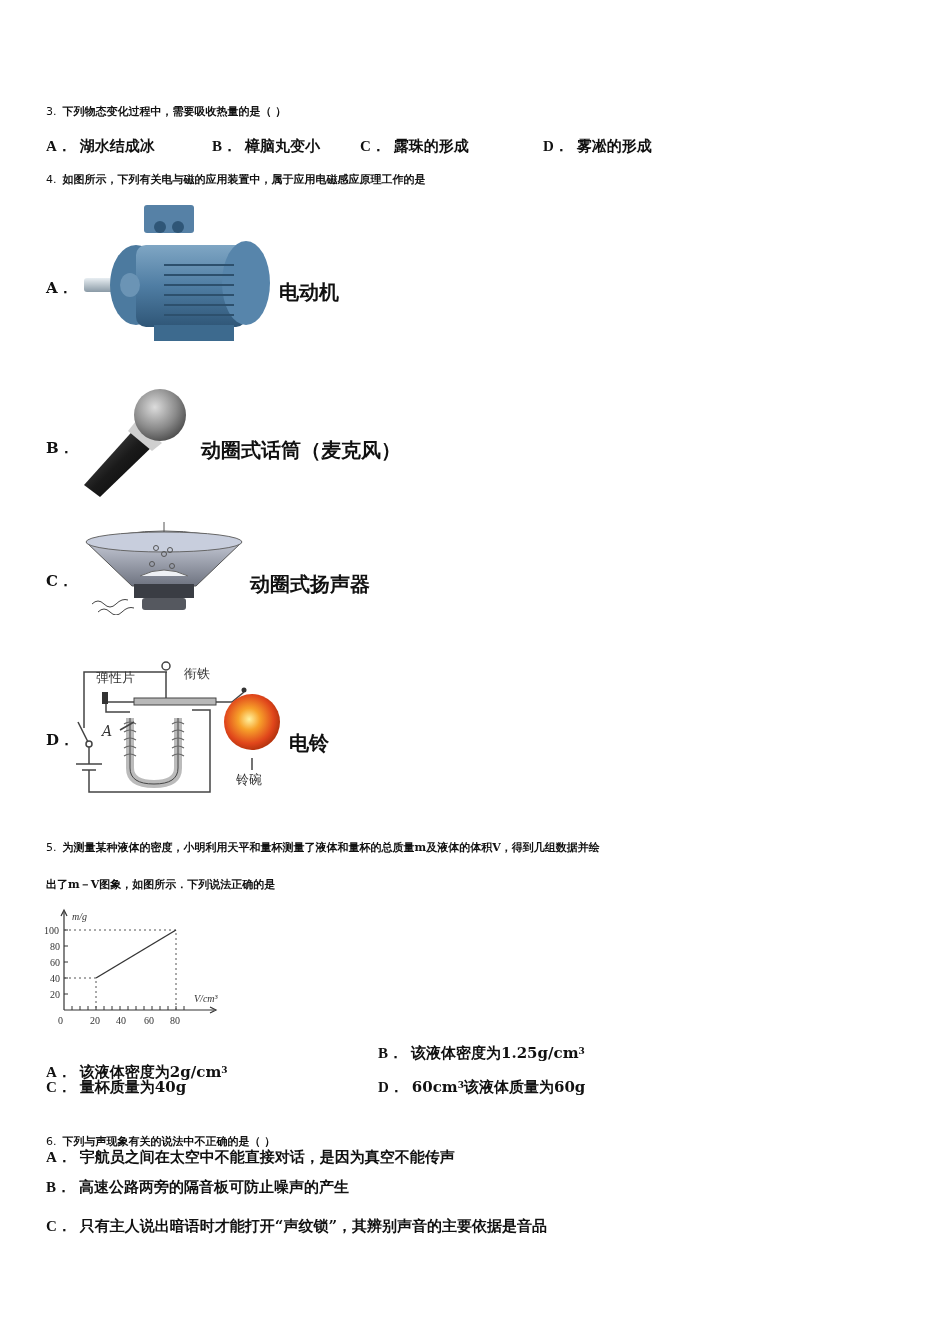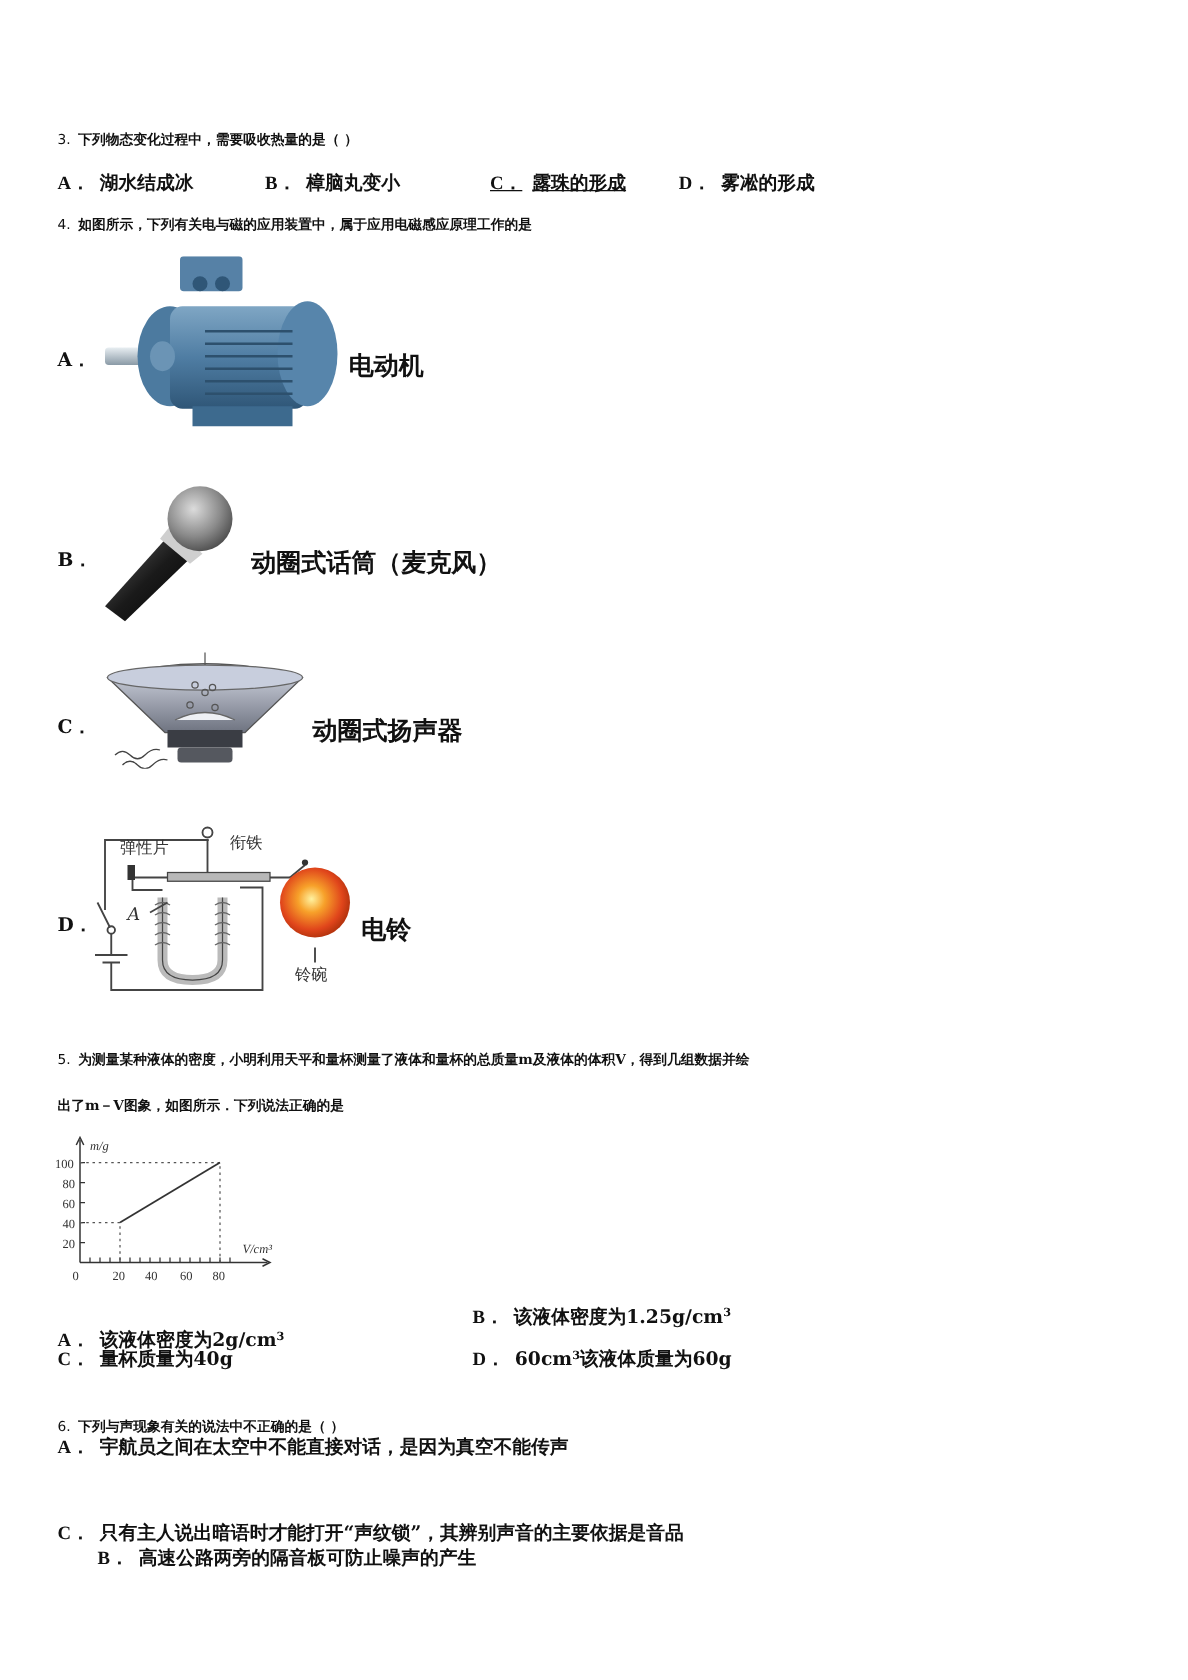--- a/index.html
+++ b/index.html
@@ -19,21 +19,21 @@
 
 <div class="line" style="top:102px;">
   <span class="q-num">3.</span><span>下列物态变化过程中，需要吸收热量的是（ ）</span>
 </div>
 <div class="opt" style="top:136px; left:46px;">
   <span class="opt-letter">A．</span><span>湖水结成冰</span>
 </div>
 <div class="opt" style="top:136px; left:212px;">
   <span class="opt-letter">B．</span><span>樟脑丸变小</span>
 </div>
-<div class="opt" style="top:136px; left:392px;text-decoration:underline;">
+<div class="opt" style="top:136px; left:360px;">
   <span class="opt-letter">C．</span><span>露珠的形成</span>
 </div>
 <div class="opt" style="top:136px; left:543px;">
   <span class="opt-letter">D．</span><span>雾凇的形成</span>
 </div>
 
 <div class="line" style="top:170px;">
   <span class="q-num">4.</span><span>如图所示，下列有关电与磁的应用装置中，属于应用电磁感应原理工作的是</span>
 </div>
 
@@ -242,18 +242,18 @@
 <div class="opt" style="top:1077px; left:378px;">
   <span class="opt-letter">D．</span><span>60cm</span><sup>3</sup><span>该液体质量为60g</span>
 </div>
 
 <div class="line" style="top:1132px;text-align:center;">
   <span class="q-num">6.</span><span>下列与声现象有关的说法中不正确的是（ ）</span>
 </div>
 <div class="opt" style="top:1147px; left:46px;">
   <span class="opt-letter">A．</span><span>宇航员之间在太空中不能直接对话，是因为真空不能传声</span>
 </div>
-<div class="opt" style="top:1236px; left:46px;margin-left:32px;">
+<div class="opt" style="top:1177px; left:46px;">
   <span class="opt-letter">B．</span><span>高速公路两旁的隔音板可防止噪声的产生</span>
 </div>
 <div class="opt" style="top:1216px; left:46px;text-align:center;">
   <span class="opt-letter">C．</span><span>只有主人说出暗语时才能打开“声纹锁”，其辨别声音的主要依据是音品</span>
 </div>
 
 </body></html>

